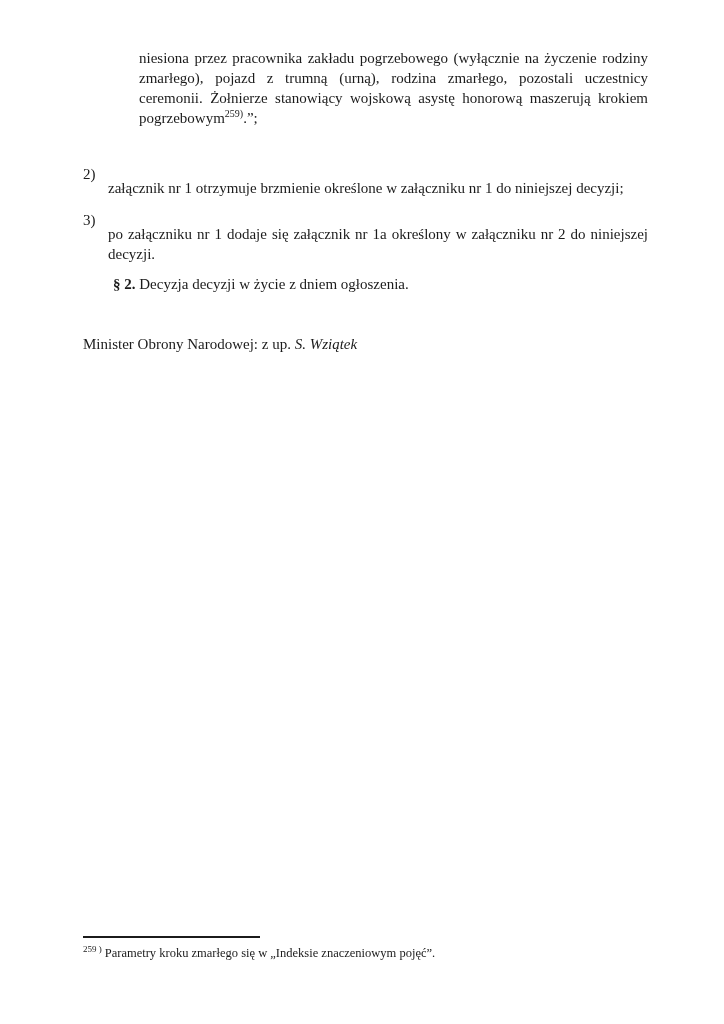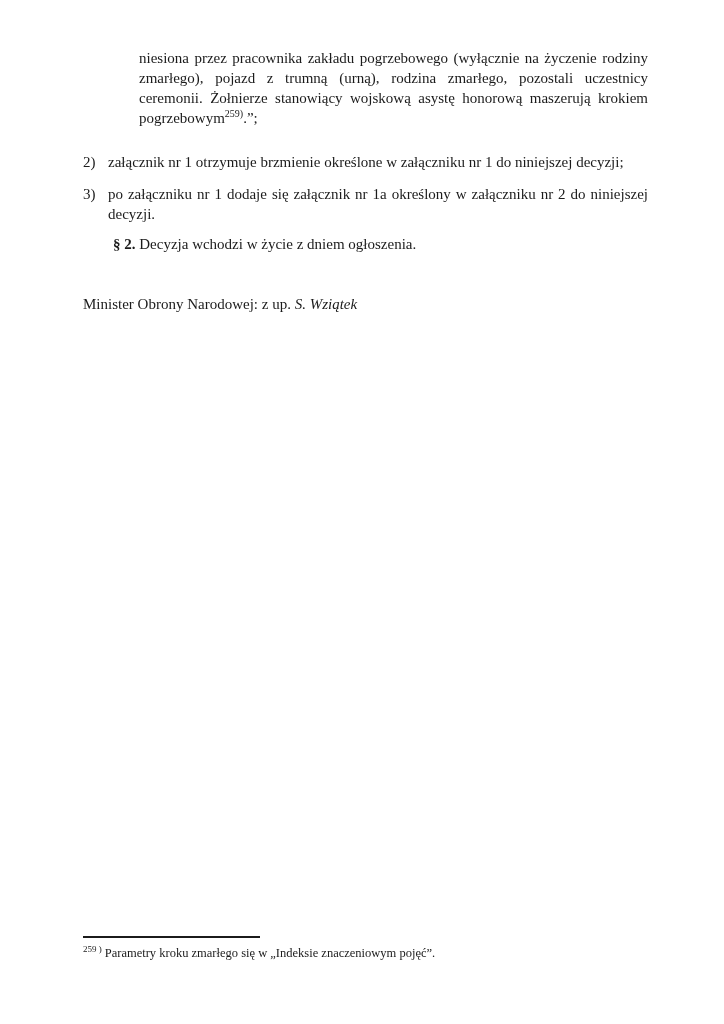--- a/index.html
+++ b/index.html
@@ -18,21 +18,21 @@
   }
   .content {
     position: absolute;
     left: 83px;
     right: 76px;
     top: 48px;
     font-size: 15px;
     line-height: 20px;
   }
   .quote-para {
-    margin: 0 0 24px 56px;
+    margin: 0 0 36px 56px;
     text-align: justify;
     text-align-last: left;
   }
   .quote-para sup {
     font-size: 10px;
     line-height: 0;
     vertical-align: super;
   }
   .list-item {
     display: flex;
@@ -42,20 +42,21 @@
     margin-bottom: 10px;
   }
   .list-num {
     flex: 0 0 25px;
     width: 25px;
   }
   .list-text {
     flex: 1;
     text-align: justify;
     text-align-last: left;
+    margin-top: 14px;
   }
   .section-para {
     margin: 0 0 0 30px;
   }
   .section-label {
     font-weight: bold;
   }
   .signature {
     margin: 40px 0 0 0;
     text-align: left;
@@ -101,21 +102,21 @@
       <span class="list-text">załącznik nr 1 otrzymuje brzmienie określone w załączniku nr 1 do niniejszej decyzji;</span>
     </div>
 
     <div class="list-item last">
       <span class="list-num">3)</span>
       <span class="list-text">po załączniku nr 1 dodaje się załącznik nr 1a określony w załączniku nr 2 do niniejszej decyzji.</span>
     </div>
 
     <p class="section-para">
       <span class="section-label">§ 2.</span>
-      <span>Decyzja wchodzi w życie z dniem ogłoszenia.</span>
+      <span>Decyzja decyzji w życie z dniem ogłoszenia.</span>
     </p>
 
     <p class="signature">
       <span>Minister Obrony Narodowej: z up.</span>
       <span class="sig-name">S. Wziątek</span>
     </p>
 
   </div>
 
   <div class="footnote">

